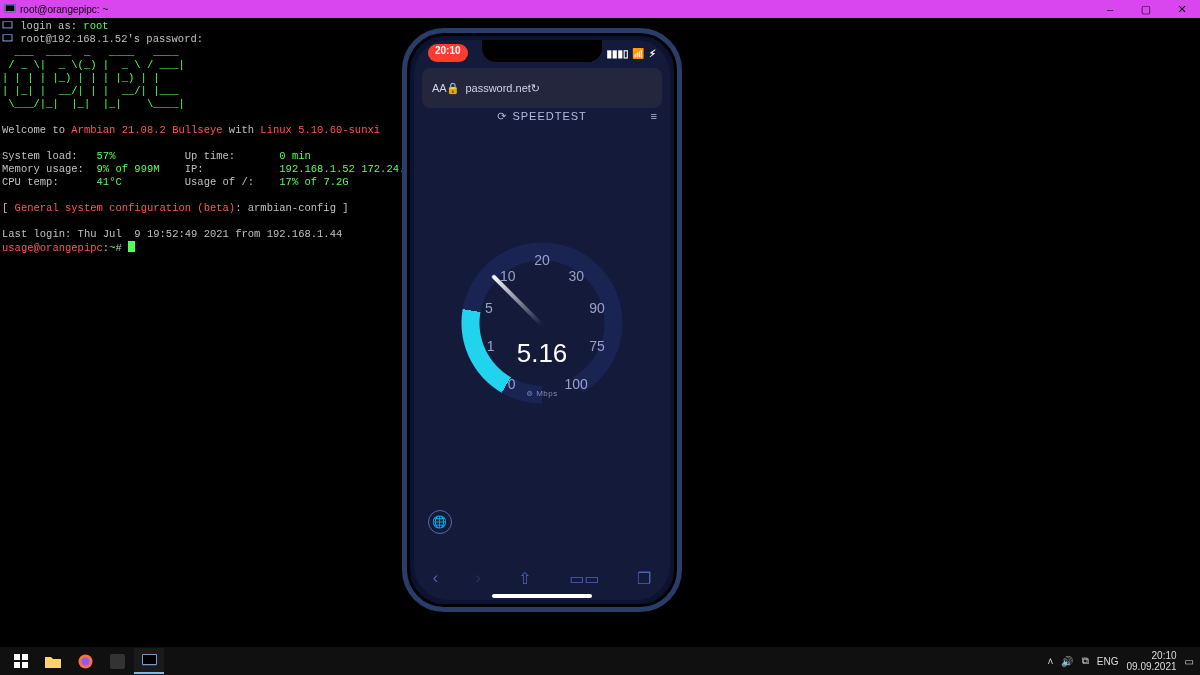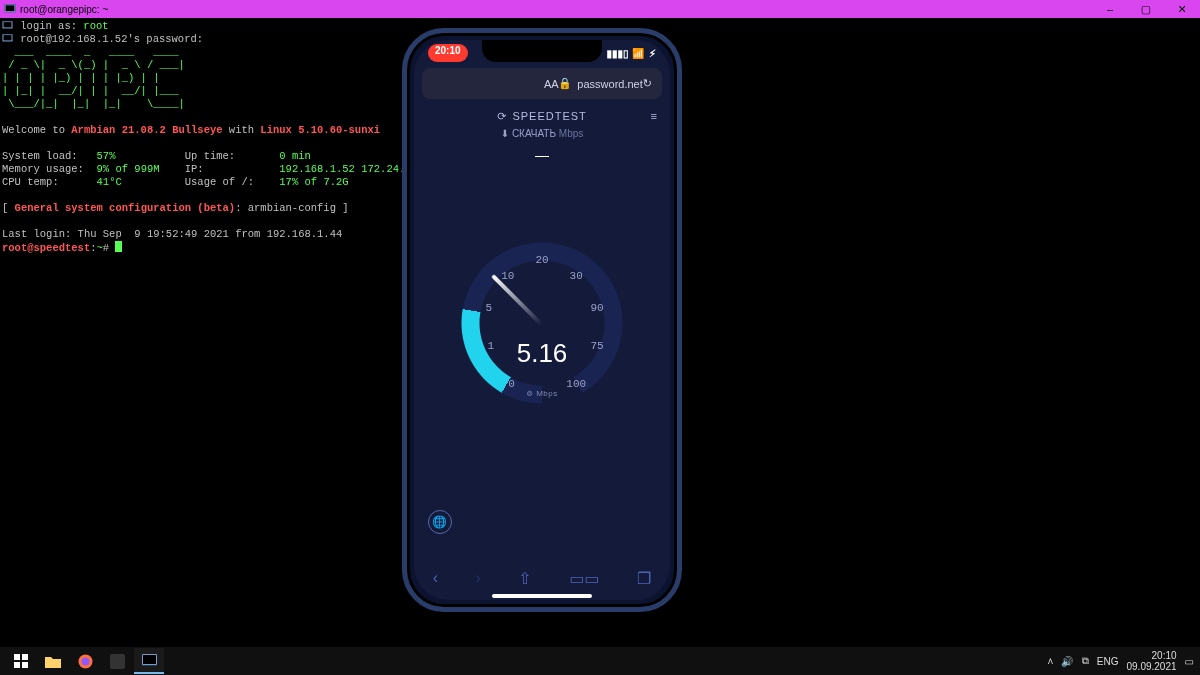--- a/index.html
+++ b/index.html
@@ -6,49 +6,49 @@
   html, body { width: 1200px; height: 675px; background: #000; font-family: "Segoe UI", sans-serif; overflow: hidden; }
   
   .win-titlebar { position:absolute; top:0; left:0; right:0; height:18px; background:#d946ef; display:flex; align-items:center; justify-content:space-between; font-size:10px; color:#000; }
   .win-titlebar .left { display:flex; align-items:center; gap:4px; padding-left:4px;}
   .win-titlebar .ctrls { display:flex; align-items:center; }
   .win-titlebar .ctrls span { width:36px; text-align:center; font-size:11px; line-height:18px; }
   .putty-icon { width:12px; height:12px; display:inline-block; }
   
   .term { position:absolute; top:20px; left:2px; font-family: "Consolas","Courier New",monospace; font-size:10.5px; line-height:13px; color:#c0c0c0; white-space:pre; }
   .g  { color:#55ff55; }          
-  .r  { color:#ff5555;font-weight:bold; }             
+  .r  { color:#ff5555; }             
   .cursor { background:#55ff55; display:inline-block; width:7px; height:11px; vertical-align:-1px; }
   
   .phone { position:absolute; top:28px; left:402px; width:280px; height:584px; border-radius:42px; background:#0b1330; border:5px solid #2a3d6a; box-shadow: inset 0 0 0 3px #000; overflow:hidden; }
   .phone .screen { position:absolute; inset:7px; border-radius:34px; background:#131a3a; overflow:hidden; }
   .notch { position:absolute; top:0; left:50%; transform:translateX(-50%); width:120px; height:22px; background:#000; border-bottom-left-radius:14px; border-bottom-right-radius:14px; }
   .statusbar { position:absolute; top:4px; left:0; right:0; height:18px; display:flex; justify-content:space-between; padding:0 14px; font-size:11px; color:#fff; font-weight:600; }
   .time-pill { background:#ff3b30; color:#fff; border-radius:9px; padding:1px 7px; font-size:10px; font-weight:600;}
   .status-icons { display:flex; gap:4px; align-items:center; font-size:10px;}
   
-  .safari-bar { position:absolute; top:28px; left:8px; right:8px; height:31px; background:#24263d; border-radius:8px; display:flex; align-items:center; justify-content:flex-end; padding:4px 10px; color:#cfd2e8; font-size:11px; }
+  .safari-bar { position:absolute; top:28px; left:8px; right:8px; height:40px; background:#24263d; border-radius:8px; display:flex; align-items:center; justify-content:flex-start; padding:4px 10px; color:#cfd2e8; font-size:11px; }
   .safari-bar .url { display:flex; align-items:center; gap:5px; }
   .app-header { position:absolute; top:62px; left:0; right:0; height:28px; display:flex; align-items:center; justify-content:center; color:#b6bde0; font-size:11px; letter-spacing:1px; }
   .app-header .menu { position:absolute; right:12px; }
   .subhead { position:absolute; top:88px; left:0; right:0; text-align:center; color:#9aa0c9; font-size:10px; }
   .ping { position:absolute; top:152px; left:0; right:0; text-align:center; color:#cfd3ee; font-size:11px; }
   
   .gauge-wrap { position:absolute; top:188px; left:50%; transform:translateX(-50%); width:190px; height:190px; }
   .gauge-track { position:absolute; inset:0; border-radius:50%;
     background: conic-gradient(from 180deg,
       #1a2452 0deg 30deg,
       #22d3ee 30deg 100deg,
       #1a2452 100deg 330deg,
       transparent 330deg 360deg);
     -webkit-mask: radial-gradient(circle, transparent 62px, #000 63px, #000 80px, transparent 81px);
             mask: radial-gradient(circle, transparent 62px, #000 63px, #000 80px, transparent 81px);
   }
   .gauge-face { position:absolute; inset:0; }
-  .tick-label { position:absolute; font-size:11px; color:#9aa0c9; transform:translate(-50%,-50%);font-family:Liberation Mono, monospace; }
+  .tick-label { position:absolute; font-size:14px; color:#9aa0c9; transform:translate(-50%,-50%); }
   .needle { position:absolute; left:50%; top:50%; width:70px; height:4px; transform-origin:0 50%; transform:rotate(225deg); background:linear-gradient(90deg,rgba(255,255,255,0) 0%, #fff 100%); border-radius:2px; filter:blur(0.3px);}
   .gauge-value { position:absolute; left:50%; top:58%; transform:translateX(-50%); color:#fff; font-size:26px; font-weight:300; text-align:center; }
   .gauge-value .unit { display:block; font-size:8px; color:#7f87b3; margin-top:20px; letter-spacing:0.5px;}
   
   .server { position:absolute; bottom:66px; left:14px; right:14px; display:flex; align-items:center; gap:10px; color:#cfd3ee; }
   .server .globe { width:24px; height:24px; border:1px solid #5a6aa6; border-radius:50%; display:flex; align-items:center; justify-content:center; font-size:12px; color:#8fa0dd; }
   .server .name { font-size:12px; font-weight:600; }
   .server .more { font-size:8px; color:#7b82ab; }
   .server .loc { font-size:10px; color:#a6add2; }
   .safari-tabs { position:absolute; bottom:8px; left:0; right:0; height:28px; display:flex; align-items:center; justify-content:space-around; color:#4e61b8; }
@@ -96,22 +96,22 @@
 <span class="g"> \___/|_|  |_|  |_|    \____|</span>
 
 <span>Welcome to </span><span class="r">Armbian 21.08.2 Bullseye</span><span> with </span><span class="r">Linux 5.10.60-sunxi</span>
 
 <span>System load:</span>   <span class="g">57%</span>           <span>Up time:</span>       <span class="g">0 min</span>
 <span>Memory usage:</span>  <span class="g">9% of 999M</span>    <span>IP:</span>            <span class="g">192.168.1.52 172.24.1.1</span>
 <span>CPU temp:</span>      <span class="g">41°C</span>          <span>Usage of /:</span>    <span class="g">17% of 7.2G</span>
 
 <span>[ </span><span class="r">General system configuration (beta)</span><span>: armbian-config ]</span>
 
-<span>Last login: Thu Sep  9 19:52:49 2021 from 192.168.1.44</span>
-<span class="r">root@speedtest</span><span>:</span><span class="g">~</span><span># </span><span class="cursor"></span>
+<span>Last login: Thu Jul  9 19:52:49 2021 from 192.168.1.44</span>
+<span class="r">usage@orangepipc</span><span>:</span><span class="g">~</span><span># </span><span class="cursor"></span>
 </pre>
 
 <div class="phone">
   <div class="screen">
     <div class="notch"></div>
     <div class="statusbar">
       <span class="time-pill">20:10</span>
       <span class="status-icons">
         <span>▮▮▮▯</span>
         <span>📶</span>
@@ -123,25 +123,20 @@
       <span class="url">
         <span>🔒</span>
         <span>password.net</span>
       </span>
       <span>↻</span>
     </div>
     <div class="app-header">
       <span style="margin-right:5px">⟳</span>
       <span>SPEEDTEST</span>
       <span class="menu">≡</span>
-    </div>
-    <div class="subhead">
-      <span>⬇ СКАЧАТЬ</span>
-      <span style="color:#6c749f">Mbps</span>
-      <div style="margin-top:8px;color:#fff;font-size:14px;font-weight:400">—</div>
     </div>
 
     <div class="gauge-wrap">
       <div class="gauge-track"></div>
       <div class="gauge-face">
         <span class="tick-label" style="left:34%; top:82%">0</span>
         <span class="tick-label" style="left:23%; top:62%">1</span>
         <span class="tick-label" style="left:22%; top:42%">5</span>
         <span class="tick-label" style="left:32%; top:25%">10</span>
         <span class="tick-label" style="left:50%; top:17%">20</span>

